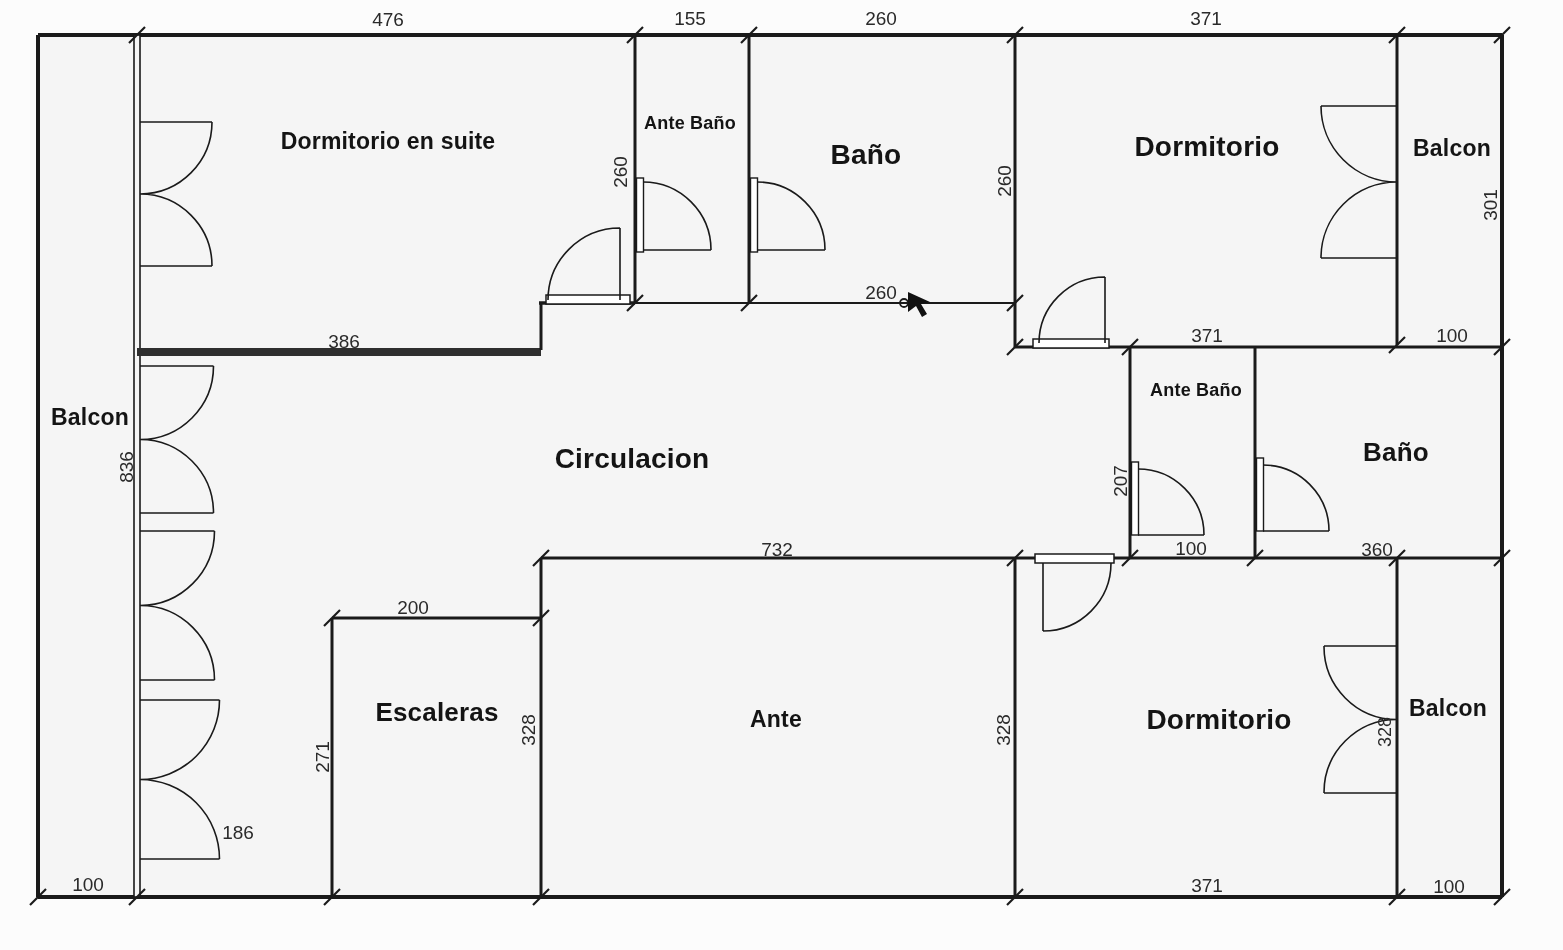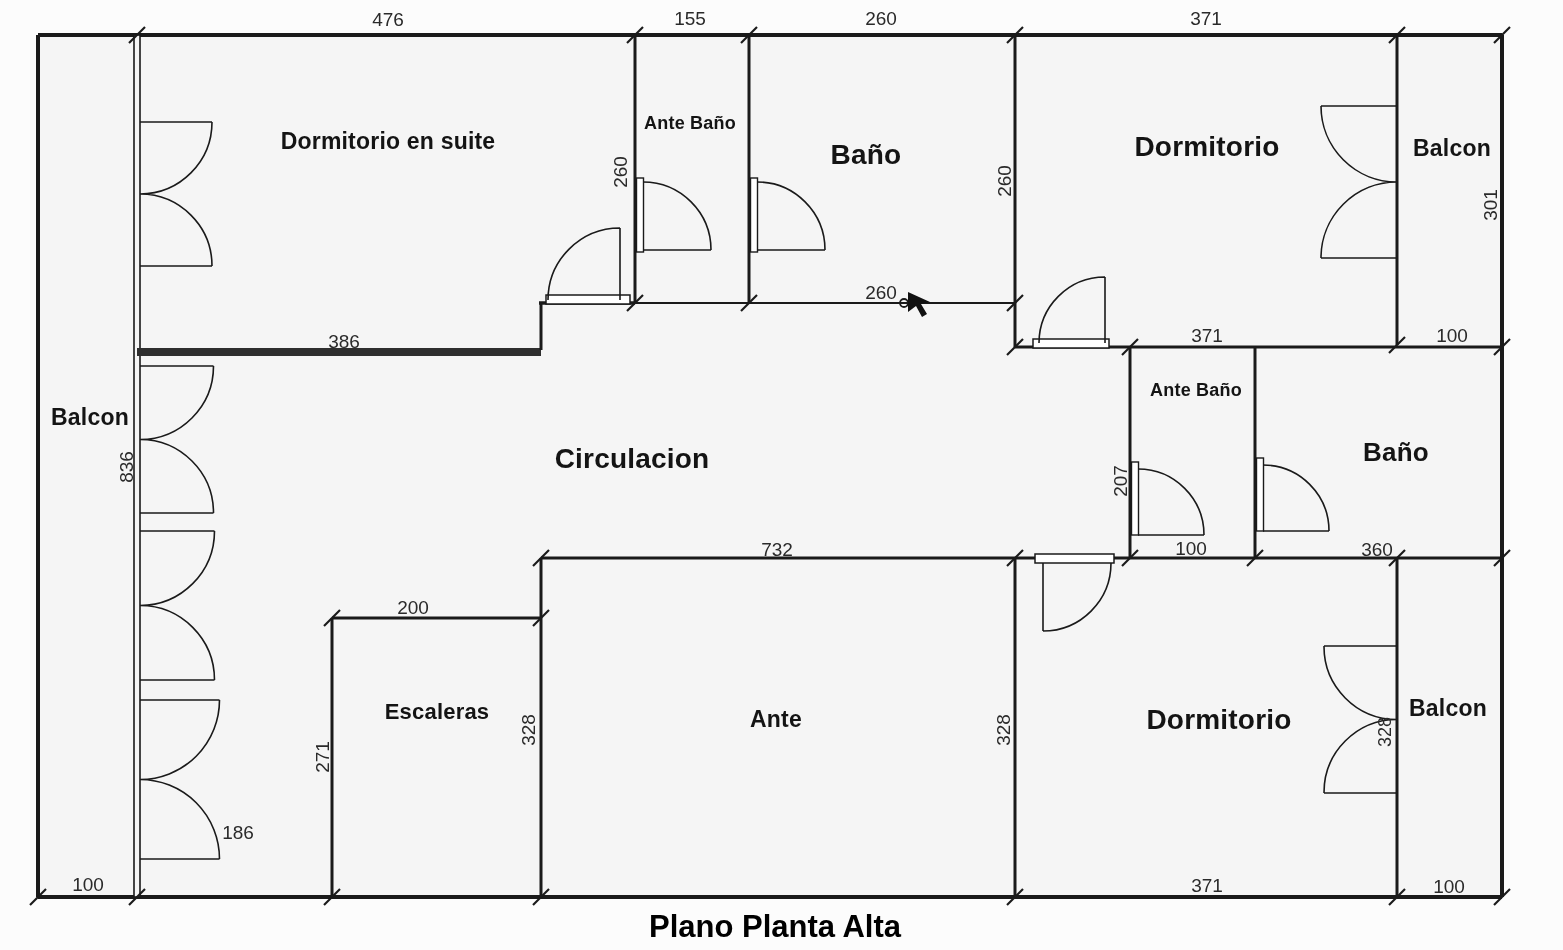--- a/index.html
+++ b/index.html
@@ -10,21 +10,21 @@
   .stage svg{position:absolute;left:0;top:0;}
   .lbl{
     position:absolute;transform:translate(-50%,-50%);
     white-space:nowrap;line-height:1;color:#141414;z-index:2;
   }
   .room{font-weight:bold;letter-spacing:.2px;}
   .dim{font-size:19px;font-weight:400;color:#2a2a2a;}
   .rot{transform:translate(-50%,-50%) rotate(-90deg);}
   .title{font-weight:bold;font-size:31px;color:#000;}
   .fs29{font-size:23px}.fs28{font-size:28px}.fs26{font-size:26px}
-  .fs25{font-size:23px}.fs22{font-size:22px}.fs18{font-size:18px}
+  .fs25{font-size:23px}.fs22{font-size:26px}.fs18{font-size:18px}
 </style>
 </head>
 <body>
 
 <div class="stage">
 
 <svg width="1563" height="950" viewBox="0 0 1563 950">
 
   <rect x="38" y="35" width="1464" height="862" fill="#f5f5f5" stroke="none"></rect>
 
@@ -175,15 +175,14 @@
 <div class="lbl dim" style="left:413px;top:607px">200</div>
 <div class="lbl dim rot" style="left:322px;top:757px">271</div>
 <div class="lbl dim rot" style="left:528px;top:730px">328</div>
 <div class="lbl dim rot" style="left:1003px;top:730px">328</div>
 <div class="lbl dim rot fs18" style="left:1385px;top:732px">328</div>
 <div class="lbl dim" style="left:88px;top:884px">100</div>
 <div class="lbl dim" style="left:238px;top:832px">186</div>
 <div class="lbl dim" style="left:1207px;top:885px">371</div>
 <div class="lbl dim" style="left:1449px;top:886px">100</div>
 
-<div class="lbl title" style="left:775px;top:926px">Plano Planta Alta</div>
 
 </div>
 
 </body></html>

